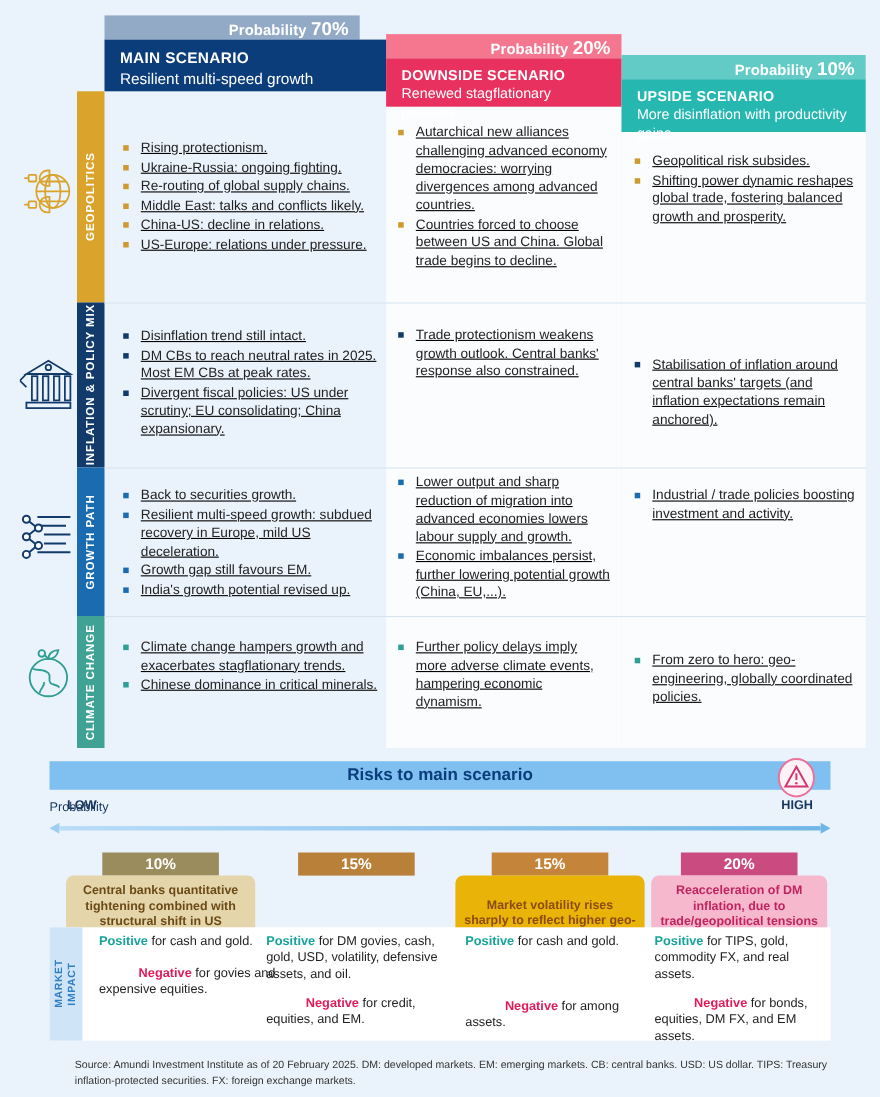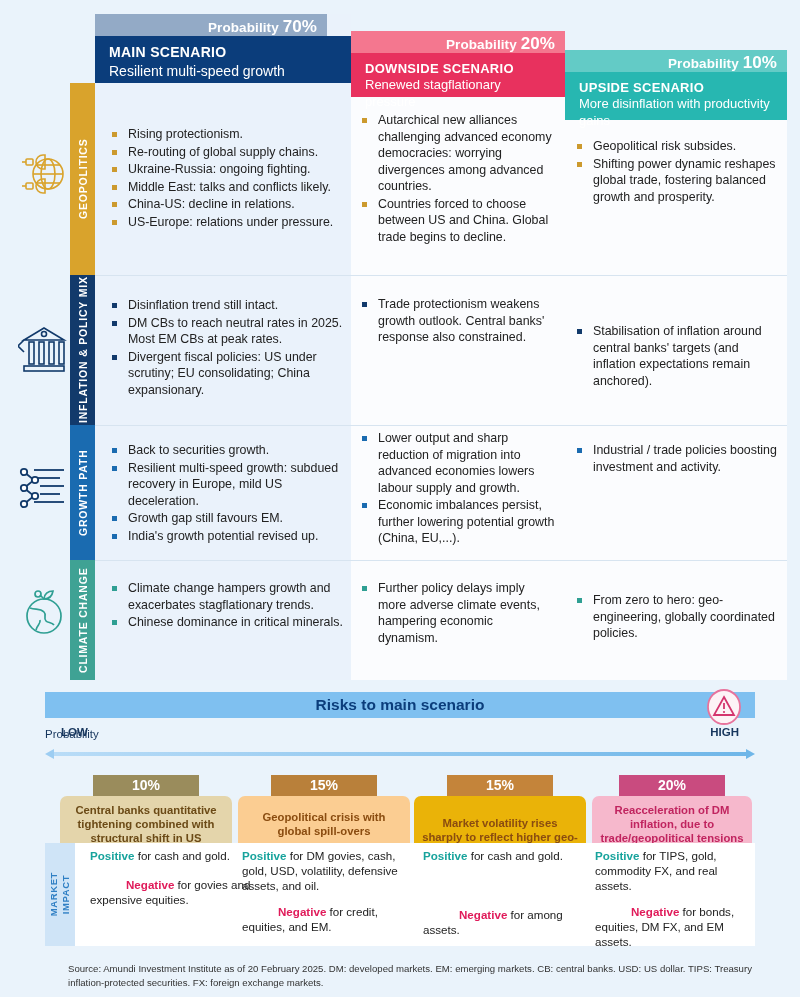--- a/index.html
+++ b/index.html
@@ -46,21 +46,21 @@
   .cat-bar {
     position: absolute; left: 70px; width: 25px;
     color: #fff; font-size: 10.5px; font-weight: bold; letter-spacing: .8px;
     writing-mode: vertical-rl; transform: rotate(180deg);
     display: flex; align-items: center; justify-content: center;
     text-align: center;
   }
   .cat-icon { position: absolute; left: 18px; width: 50px; }
 
   
-  .cell { position: absolute; }
+  .cell { position: absolute; text-decoration: underline; }
   ul.bl { list-style: none; }
   ul.bl li {
     position: relative; padding-left: 18px;
     font-size: 12.4px; line-height: 1.33; color: #222; margin-bottom: 1px;
   }
   ul.bl li:before {
     content: ""; position: absolute; left: 2px; top: 6px;
     width: 5px; height: 5px;
   }
   ul.bl.gold li:before  { background: #cc9a2e; }
@@ -219,22 +219,22 @@
     </svg>
   </div>
 
   <div class="row-sep" style="top:275px;"></div>
   <div class="row-sep" style="top:425px;"></div>
   <div class="row-sep" style="top:560px;"></div>
 
   <div class="cell" style="left:110px;top:126px;width:238px;">
     <ul class="bl gold">
       <li>Rising protectionism.</li>
+      <li>Ukraine-Russia: ongoing fighting.</li>
       <li>Re-routing of global supply chains.</li>
-      <li>Ukraine-Russia: ongoing fighting.</li>
       <li>Middle East: talks and conflicts likely.</li>
       <li>China-US: decline in relations.</li>
       <li>US-Europe: relations under pressure.</li>
     </ul>
   </div>
   <div class="cell" style="left:360px;top:112px;width:196px;">
     <ul class="bl gold">
       <li>Autarchical new alliances challenging advanced economy democracies: worrying divergences among advanced countries.</li>
       <li>Countries forced to choose between US and China. Global trade begins to decline.</li>
     </ul>
@@ -332,21 +332,20 @@
     <polygon points="710,5 701,0 701,10" fill="#6fb6e8"></polygon>
   </svg>
 </div>
 
 <div class="risk-card" style="left:60px;width:172px;">
   <div class="risk-pct" style="background:#9a8c5c;">10%</div>
   <div class="risk-body" style="background:#e4d5ab;color:#6b4a16;">Central banks quantitative tightening combined with structural shift in US Treasury buyers</div>
 </div>
 <div class="risk-card" style="left:238px;width:172px;">
   <div class="risk-pct" style="background:#b9803a;">15%</div>
-  <div class="risk-body" style="background:#fbcd92;color:#8a4c10;padding-top:14px;padding-bottom:14px;">Geopolitical crisis with global spill-overs</div>
 </div>
 <div class="risk-card" style="left:414px;width:172px;">
   <div class="risk-pct" style="background:#c4843a;">15%</div>
   <div class="risk-body" style="background:#eab308;color:#8a4c10;padding-top:20px;padding-bottom:10px;">Market volatility rises sharply to reflect higher geo-economic uncertainty</div>
 </div>
 <div class="risk-card" style="left:592px;width:160px;">
   <div class="risk-pct" style="background:#c94b7f;">20%</div>
   <div class="risk-body" style="background:#f6b8cc;color:#c0245f;">Reacceleration of DM inflation, due to trade/geopolitical tensions</div>
 </div>
 

